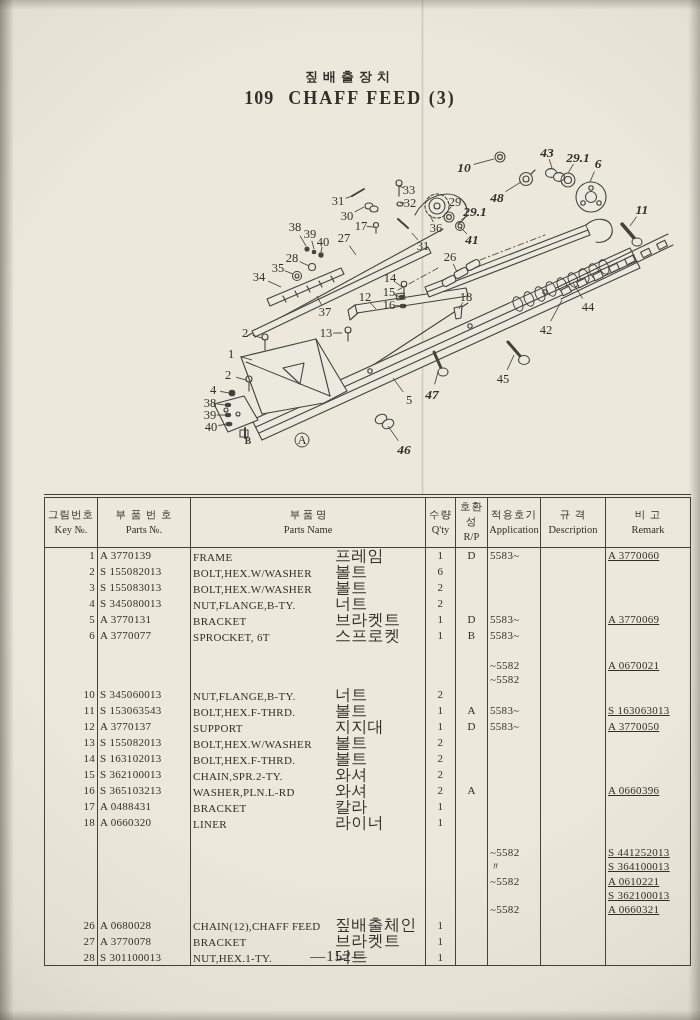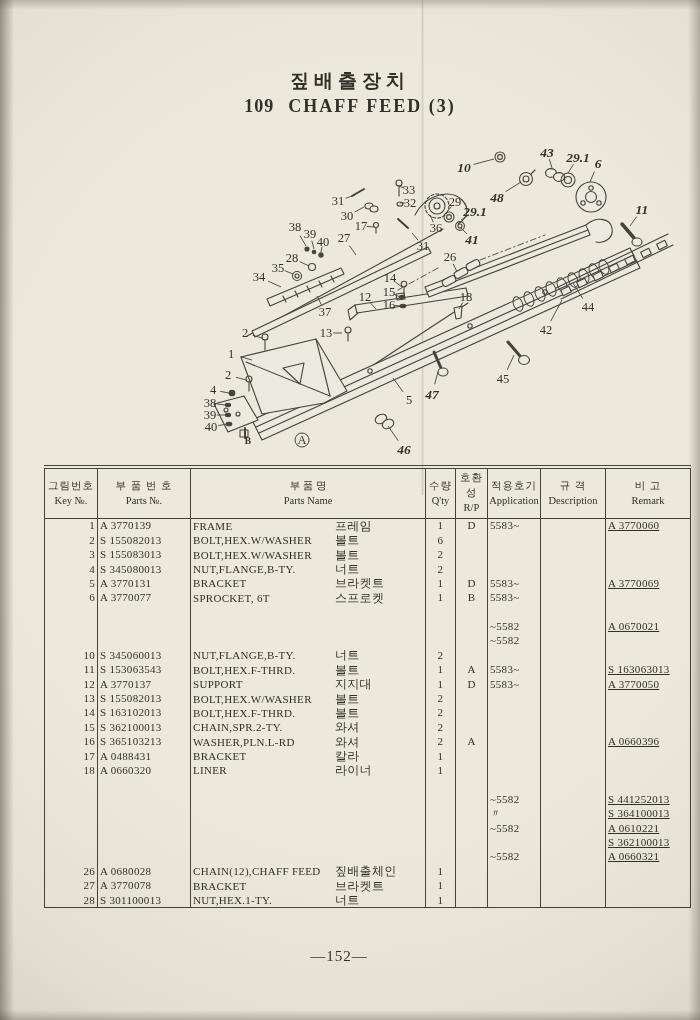--- a/index.html
+++ b/index.html
@@ -21,31 +21,31 @@
   .edge-right{position:absolute;right:0;top:0;width:12px;height:100%;
     background:linear-gradient(to left,rgba(55,50,42,.30),rgba(55,50,42,0));}
   .edge-top{position:absolute;left:0;top:0;width:100%;height:10px;
     background:linear-gradient(to bottom,rgba(55,50,42,.25),rgba(55,50,42,0));}
   .edge-bottom{position:absolute;left:0;bottom:0;width:100%;height:10px;
     background:linear-gradient(to top,rgba(55,50,42,.28),rgba(55,50,42,0));}
   .crease{position:absolute;left:421px;top:0;width:3px;height:495px;
     background:linear-gradient(to right,rgba(110,104,90,0),rgba(110,104,90,.22),rgba(110,104,90,0));}
 
   .title-block{position:absolute;top:68px;left:0;width:700px;text-align:center;}
-  .title-kr{font-size:19px;letter-spacing:5px;font-weight:bold;}
+  .title-kr{font-size:13px;letter-spacing:5px;font-weight:bold;}
   .title-main{margin-top:2px;font-size:18px;font-weight:bold;letter-spacing:2px;}
   .title-main .num{margin-right:14px;letter-spacing:1px;}
 
   svg.diagram{position:absolute;left:0;top:0;}
   text.co{font-family:"Liberation Serif","DejaVu Serif",serif;font-size:12.5px;fill:#34312b;}
   text.co.em{font-style:italic;font-weight:bold;font-size:13.5px;}
   text.co.small{font-size:9.5px;font-weight:bold;}
 
   table.parts{
-    position:absolute;left:44px;top:465px;width:646px;
+    position:absolute;left:44px;top:494px;width:646px;
     border-collapse:collapse;table-layout:fixed;
     border:1.4px solid #45423c;
     border-top:4px double #45423c;
     font-size:11px;
   }
   table.parts col.c1{width:53px}
   table.parts col.c2{width:93px}
   table.parts col.c3{width:235px}
   table.parts col.c4{width:30px}
   table.parts col.c5{width:32px}
@@ -63,21 +63,21 @@
   th.wname .hkr{letter-spacing:0;}
   table.parts td{
     border-left:1px solid #45423c;border-right:1px solid #45423c;
     height:14.4px;padding:0 2px;line-height:1;vertical-align:middle;
     white-space:nowrap;overflow:hidden;letter-spacing:.3px;
   }
   td.c-key{text-align:right;padding-right:9px;}
   td.c-part{padding-left:6px;margin-left:16px;}
   td.c-name{padding-left:6px;}
   td.c-name .nm-en{display:inline-block;width:142px;}
-  td.c-name .nm-kr{display:inline-block;font-size:12px;font-family:Liberation Serif, serif;}
+  td.c-name .nm-kr{display:inline-block;font-size:16px;font-family:Liberation Serif, serif;}
   td.c-qty,td.c-rp,td.c-desc{text-align:center;}
   td.c-app{padding-left:6px;}
   td.c-remark{padding-left:15px;text-decoration:underline;}
 
   .page-number{position:absolute;top:948px;left:0;width:678px;text-align:center;
     font-size:15px;letter-spacing:1px;}
 </style>
 </head>
 <body>
 

